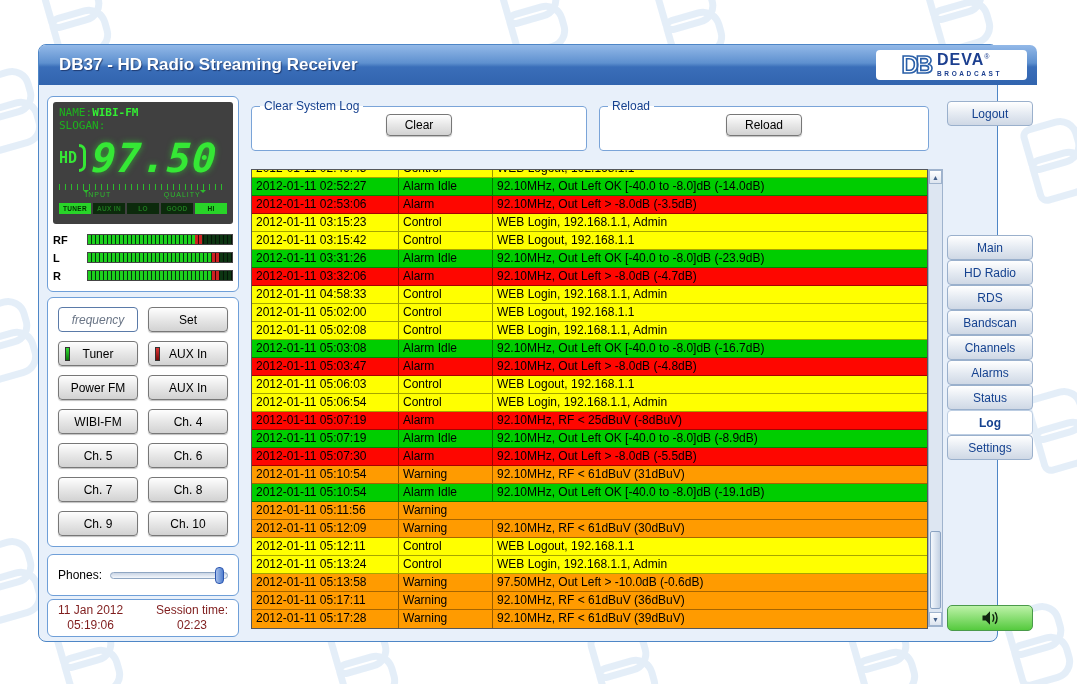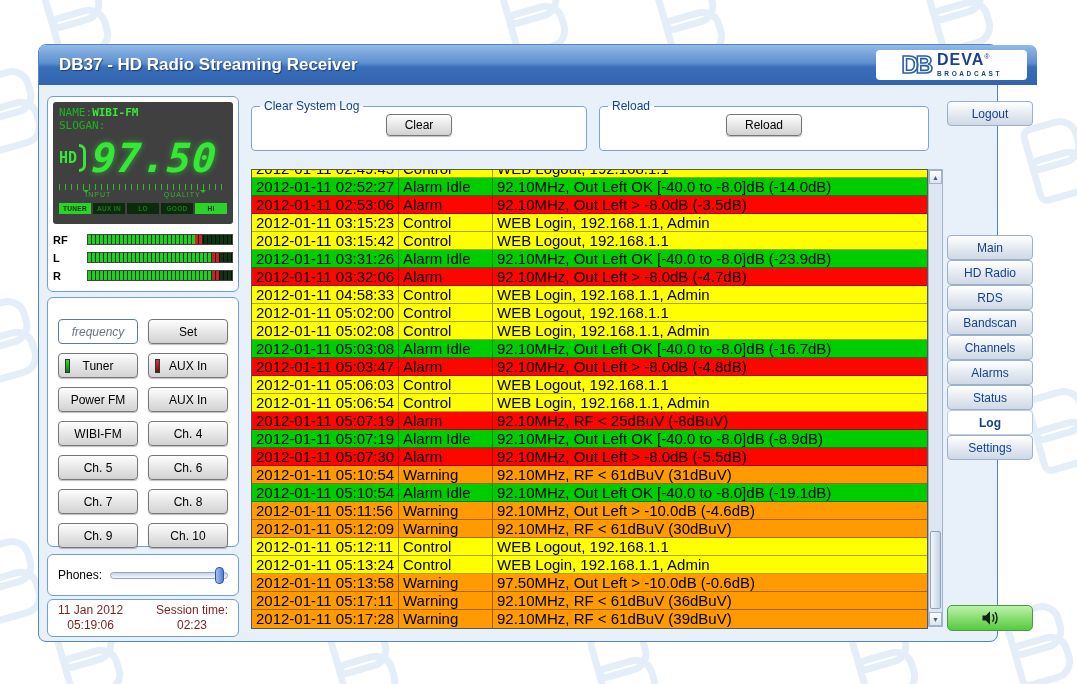--- a/index.html
+++ b/index.html
@@ -56,21 +56,21 @@
   .meters { position:absolute; left:5px; top:132px; width:180px; }
   .meter { display:flex; align-items:center; height:15px; margin:3px 0; }
   .mlabel { width:34px; font-size:11px; font-weight:bold; color:#000; }
   .mbar { flex:1; height:11px; border:1px solid #444; display:flex;
     background:repeating-linear-gradient(90deg,#0d3512 0 3px,#061408 3px 4px); }
   .mfill { height:100%; background:repeating-linear-gradient(90deg,#1dd11d 0 3px,#063311 3px 4px); }
   .mtip  { width:7px; height:100%; background:repeating-linear-gradient(90deg,#cc2222 0 3px,#3a0505 3px 4px); }
 
   
   .presets-panel { left:8px; top:252px; width:192px; height:250px;
-    display:grid; grid-template-columns:1fr 1fr; gap:9px 10px; padding:21px 10px; align-content:start; }
+    display:grid; grid-template-columns:1fr 1fr; gap:9px 10px; padding:9px 10px; align-content:start; }
   .freq-input { height:25px; border:1px solid #5a7aa8; border-radius:4px; background:#fff;
     font-style:italic; color:#6a7586; font-size:12px; text-align:center; width:100%; outline:none; }
   .freq-input::placeholder { color:#6a7586; font-style:italic; }
   .btn { background:linear-gradient(180deg,#fefefe,#e7e7e7 50%,#d2d2d2); border:1px solid #777;
     border-radius:4px; font-size:12px; color:#000; cursor:pointer; box-shadow:0 1px 1px rgba(0,0,0,.25); }
   .preset { position:relative; height:25px; width:100%; }
   .led { display:none; position:absolute; left:6px; top:5px; width:5px; height:14px; border:1px solid #333; }
   .led.green { display:block; background:linear-gradient(180deg,#33dd33,#0a7a0a); }
   .led.red   { display:block; background:linear-gradient(180deg,#dd3333,#7a0a0a); }
 
@@ -88,21 +88,21 @@
 
   
   fieldset { position:absolute; background:#fff; border:1px solid #7aa4d8; border-radius:4px; height:52px; }
   .fs-clear { left:212px; top:54px; width:336px; }
   .fs-reload { left:560px; top:54px; width:330px; }
   legend { font-size:12px; color:#16418f; margin-left:8px; padding:0 4px; }
   .fs-btn { display:block; margin:1px auto 12px; min-width:58px; height:22px; padding:0 18px; }
 
   
   .log-table { position:absolute; left:212px; top:124px; width:677px; background:#fff; border:1px solid #55585c; }
-  .lrow { display:flex; height:18px; line-height:17px; font-size:15px; border-bottom:1px solid rgba(0,0,0,.35); }
+  .lrow { display:flex; height:18px; line-height:17px; font-size:12px; border-bottom:1px solid rgba(0,0,0,.35); }
   .lrow:last-child { border-bottom:none; }
   .lrow.clipped { height:8px; overflow:hidden; align-items:flex-end; }
   .lrow.clipped span { height:17px; }
   .c-time { width:146px; padding-left:4px; white-space:nowrap; overflow:hidden; }
   .c-type { width:94px; padding-left:4px; border-left:1px solid rgba(0,0,0,.4); white-space:nowrap; }
   .c-msg  { flex:1; padding-left:4px; border-left:1px solid rgba(0,0,0,.4); white-space:nowrap; overflow:hidden; }
   .lrow.green  { background:#00cd00; }
   .lrow.red    { background:#fe0600; }
   .lrow.yellow { background:#ffff00; }
   .lrow.orange { background:#ff9b00; }
@@ -408,21 +408,20 @@
 
       <div class="lrow green">
         <span class="c-time">2012-01-11 05:10:54</span>
         <span class="c-type">Alarm Idle</span>
         <span class="c-msg">92.10MHz, Out Left OK [-40.0 to -8.0]dB (-19.1dB)</span>
       </div>
 
       <div class="lrow orange">
         <span class="c-time">2012-01-11 05:11:56</span>
         <span class="c-type">Warning</span>
-        <span class="c-msg">92.10MHz, Out Left &gt; -10.0dB (-4.6dB)</span>
       </div>
 
       <div class="lrow orange">
         <span class="c-time">2012-01-11 05:12:09</span>
         <span class="c-type">Warning</span>
         <span class="c-msg">92.10MHz, RF &lt; 61dBuV (30dBuV)</span>
       </div>
 
       <div class="lrow yellow">
         <span class="c-time">2012-01-11 05:12:11</span>

